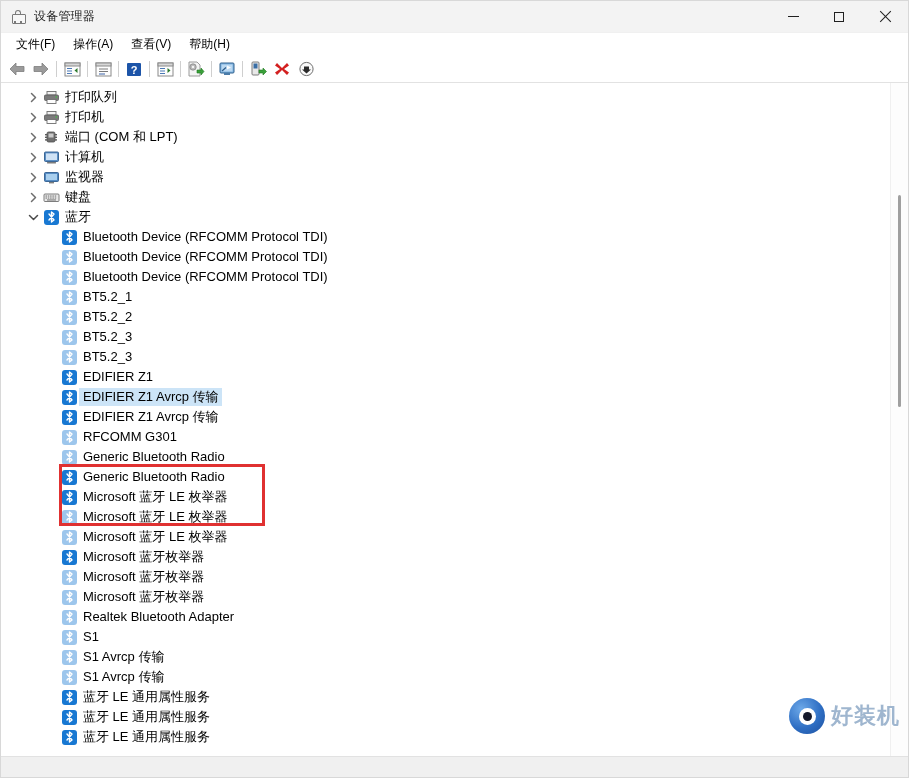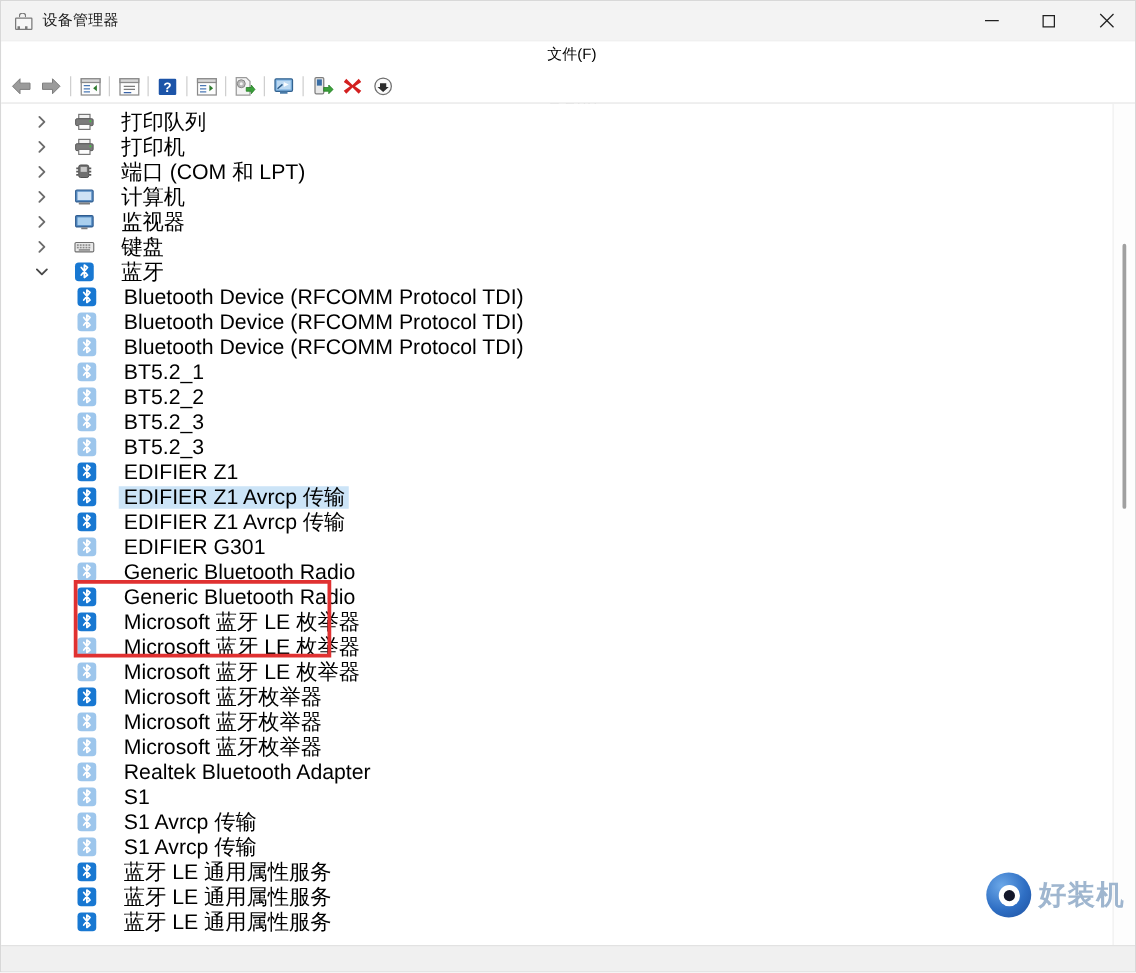--- a/index.html
+++ b/index.html
@@ -124,21 +124,20 @@
 
   
   .menubar {
     height: 22px;
     min-height: 22px;
     background: #ffffff;
     display: flex;
     align-items: center;
     padding-left: 6px;
     border-bottom: 1px solid #ffffff;
-    flex-direction: column;
   }
   .menu-item {
     font-size: 12px;
     color: #000000;
     padding: 2px 9px;
     line-height: 16px;
     white-space: nowrap;
   }
 
   
@@ -177,26 +176,25 @@
   }
   .tree {
     position: absolute;
     left: 0; top: 0; right: 0; bottom: 0;
     padding-top: 4px;
     overflow: hidden;
   }
   .row {
     height: 20px;
     display: flex;
-    align-items: flex-end;
+    align-items: center;
     position: relative;
     white-space: nowrap;
-    font-size: 17px;
+    font-size: 13px;
     color: #000000;
-    gap: 16px;
   }
   .row .twisty {
     width: 16px;
     min-width: 16px;
     height: 20px;
     display: flex;
     align-items: center;
     justify-content: center;
     color: #6d6d6d;
   }
@@ -671,21 +669,21 @@
           <span class="lbl">EDIFIER Z1 Avrcp 传输</span>
         </div>
         <div class="row lvl2">
           <span class="ico dim">
             <span class="bt">
               <svg width="9" height="12" viewBox="0 0 9 12">
                 <path d="M2 3 L7 9 L4.5 11 L4.5 1 L7 3 L2 9" fill="none" stroke="#ffffff" stroke-width="1.4" stroke-linejoin="round" stroke-linecap="round"></path>
               </svg>
             </span>
           </span>
-          <span class="lbl">EDIFIER G301</span>
+          <span class="lbl">RFCOMM G301</span>
         </div>
         <div class="row lvl2">
           <span class="ico dim">
             <span class="bt">
               <svg width="9" height="12" viewBox="0 0 9 12">
                 <path d="M2 3 L7 9 L4.5 11 L4.5 1 L7 3 L2 9" fill="none" stroke="#ffffff" stroke-width="1.4" stroke-linejoin="round" stroke-linecap="round"></path>
               </svg>
             </span>
           </span>
           <span class="lbl">Generic Bluetooth Radio</span>

